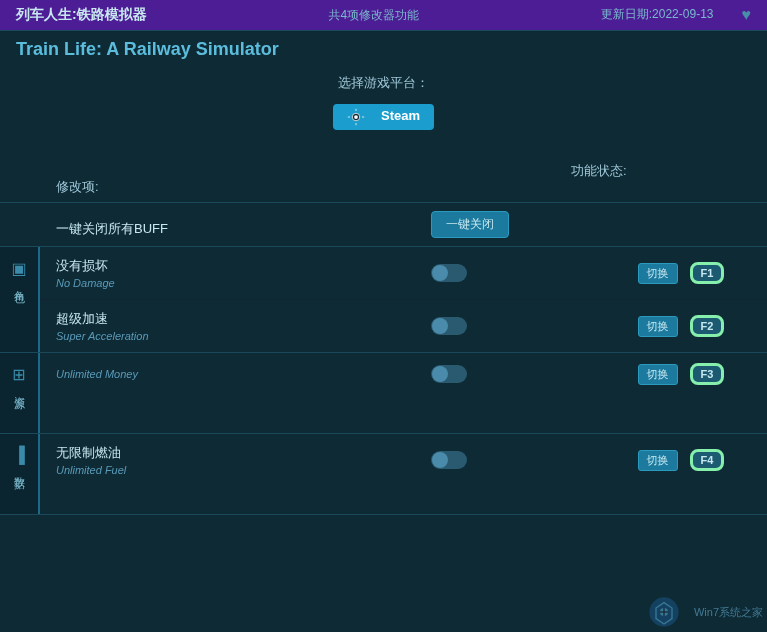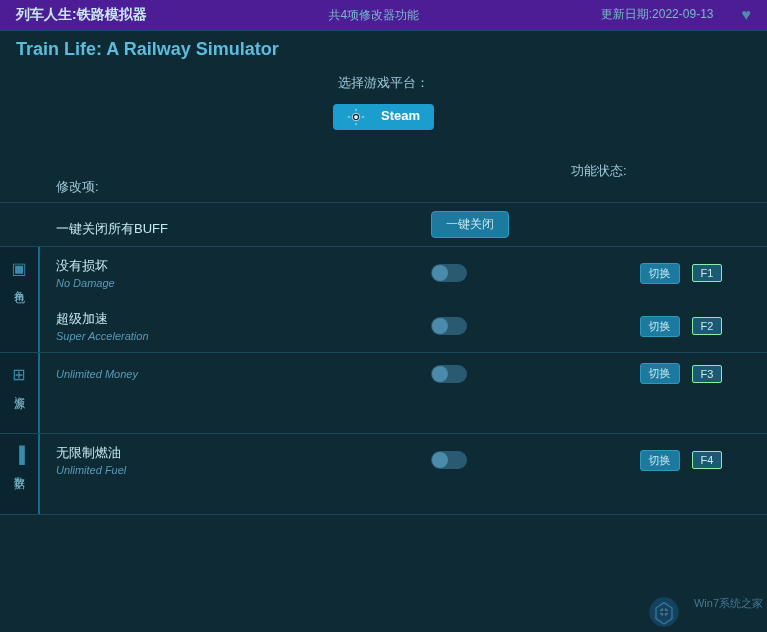--- a/index.html
+++ b/index.html
@@ -191,34 +191,35 @@
       background: #1b7a9e;
       border: 1px solid #2a9abf;
       border-radius: 3px;
       color: #c8e8f0;
       padding: 2px 8px;
       font-size: 11px;
       cursor: pointer;
     }
     .hotkey-key {
       background: #1b5a70;
-      border: 1px solid #86efac;
-      border-radius: 2px;
+      border: 3px solid #86efac;
+      border-radius: 8px;
       color: #c8e8f0;
       padding: 2px 8px;
       font-size: 11px;
-      font-weight: normal;
+      font-weight: bold;
     }
 
     
     .watermark {
       position: absolute;
       bottom: 4px;
       right: 4px;
       display: flex;
+      align-items: center;
       gap: 14px;
       opacity: 0.7;
     }
     .watermark-logo {
       width: 32px;
       height: 32px;
     }
     .watermark-text {
       font-size: 11px;
       color: #5a9ab8;

